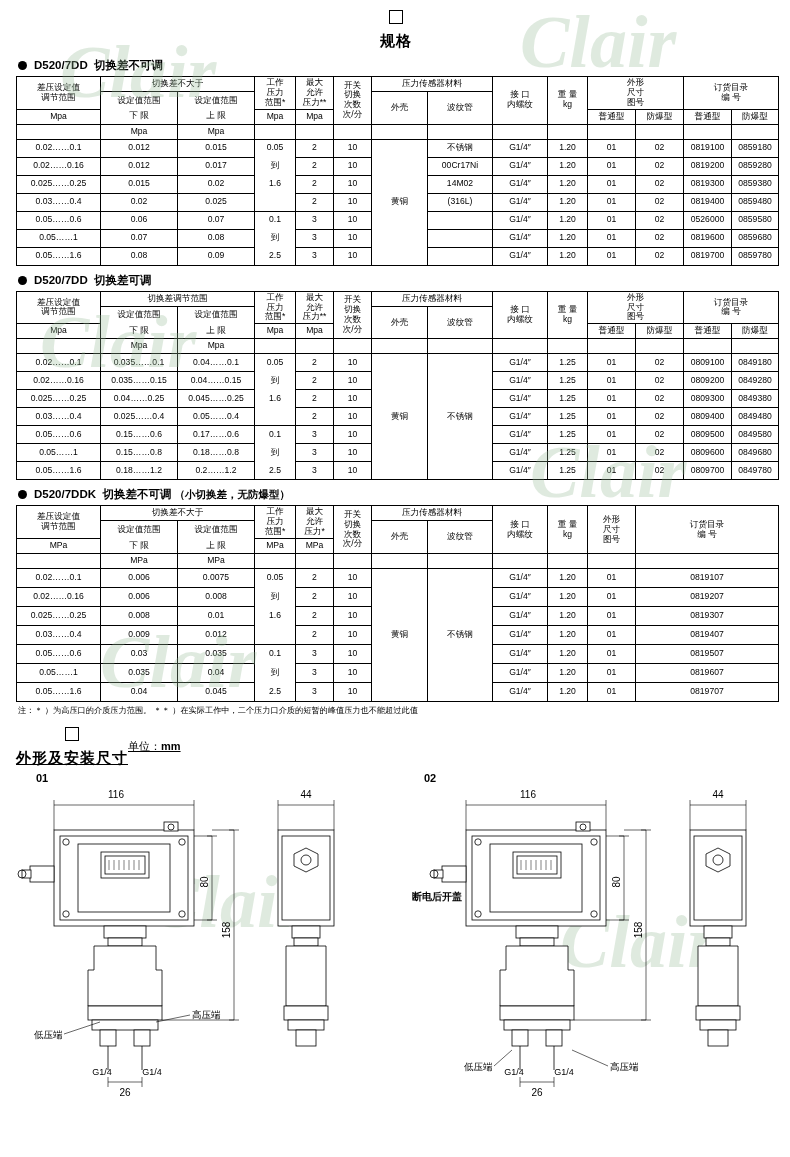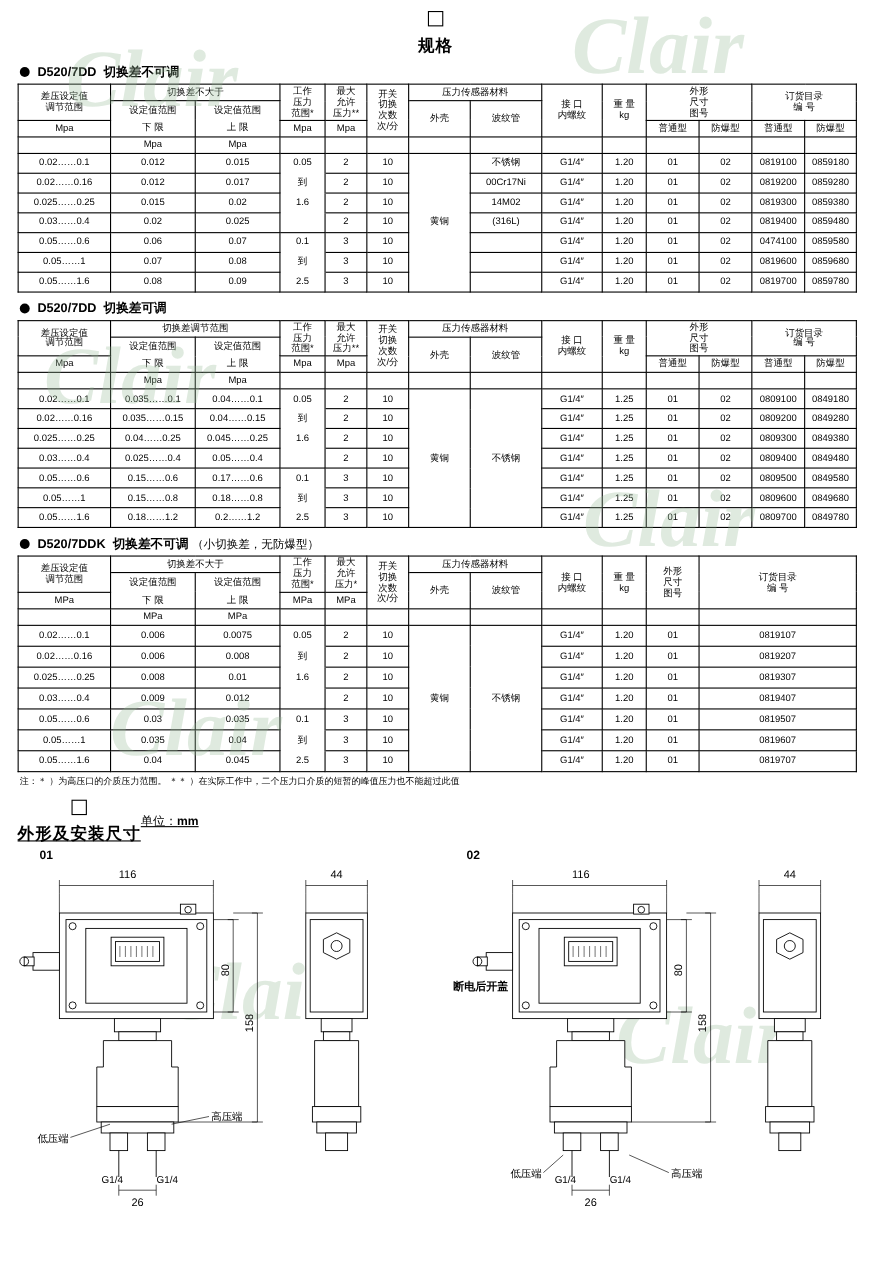--- a/index.html
+++ b/index.html
@@ -16,21 +16,21 @@
   .page { position: relative; width:790px; height:1157px; padding: 8px 14px; }
 
   
   .sec-head { display:flex; align-items:center; gap:8px; margin: 2px 0 6px 2px; flex-direction: column; }
   .sec-head .sq { width:14px; height:14px; border:1.4px solid #000; display:inline-block; }
   .sec-head .txt { font-size:15px; font-weight:bold; letter-spacing:1px; }
 
   .sub-head { display:flex; align-items:center; gap:7px; margin: 7px 0 3px 4px; text-align: center; }
   .sub-head .dot { width:9px; height:9px; border-radius:50%; background:#000; display:inline-block; }
   .sub-head .txt { font-size:11.5px; font-weight:bold; }
-  .sub-head .txt .small { font-weight:normal; font-size:10.5px; }
+  .sub-head .txt .small { font-weight:bold; font-size:10.5px; }
 
   
   table.spec {
     border-collapse: collapse;
     width: 762px;
     table-layout: fixed;
     margin-left: 2px;
   }
   table.spec td, table.spec th {
     border: 1px solid #000;
@@ -268,21 +268,21 @@
         <td>0.06</td>
         <td>0.07</td>
         <td class="no-bot">0.1</td>
         <td>3</td>
         <td>10</td>
         <td></td>
         <td>G1/4″</td>
         <td>1.20</td>
         <td>01</td>
         <td>02</td>
-        <td>0474100</td>
+        <td>0526000</td>
         <td>0859580</td>
       </tr>
       <tr class="rowv">
         <td>0.05……1</td>
         <td>0.07</td>
         <td>0.08</td>
         <td class="no-top no-bot">到</td>
         <td>3</td>
         <td>10</td>
         <td></td>

